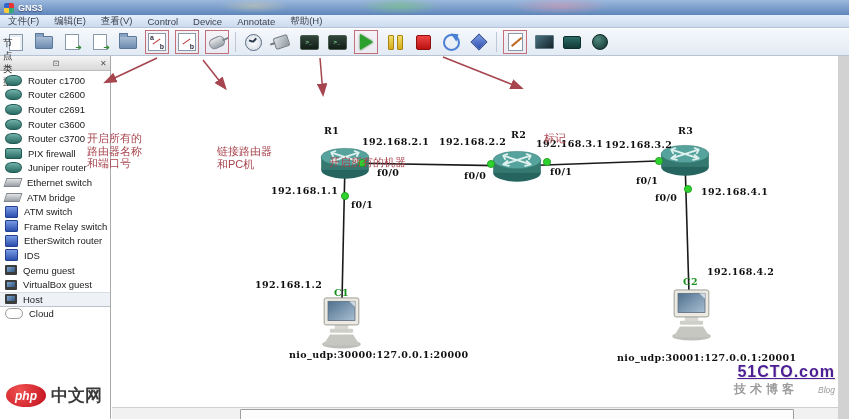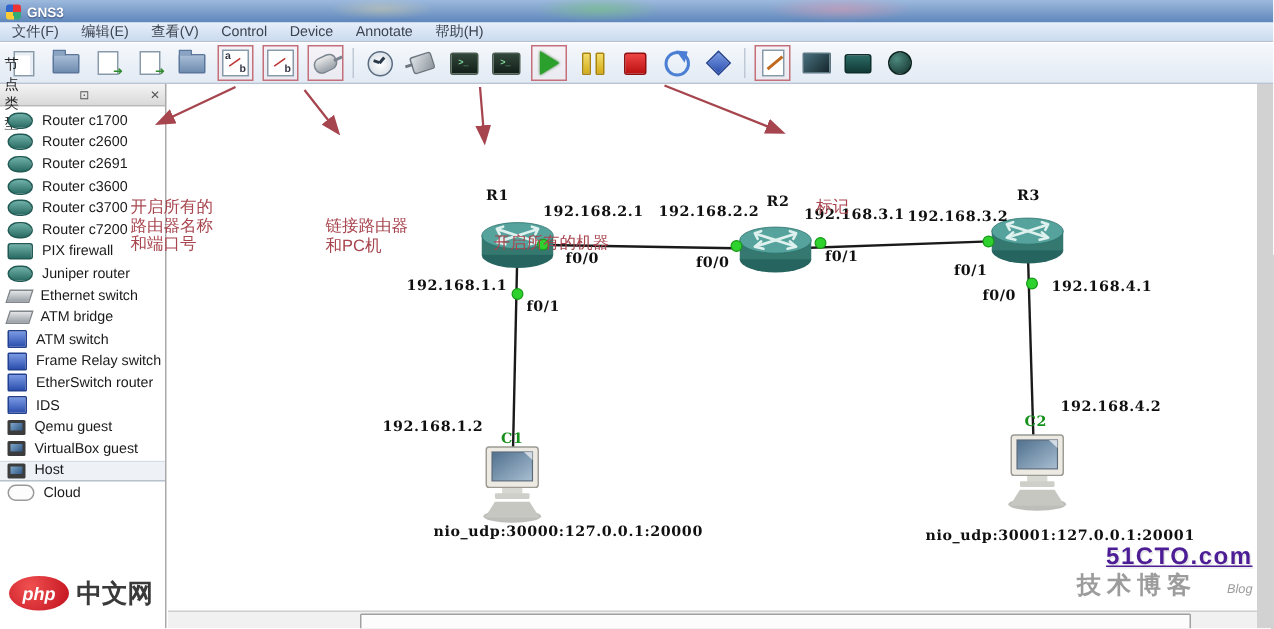--- a/index.html
+++ b/index.html
@@ -87,21 +87,21 @@
   .lbl.green{color:#17911c;}
   
   .note{position:absolute;z-index:6;color:#a8454e;font-size:11px;line-height:12.5px;white-space:nowrap;margin-top:48px;}
   
   .php-wm{position:absolute;left:6px;top:384px;z-index:10;display:flex;align-items:center;gap:5px;}
   .php-badge{width:40px;height:23px;border-radius:50%;background:radial-gradient(circle at 35% 30%,#f05050,#c00f1c);
     color:#fff;font-size:12px;font-style:italic;font-weight:bold;display:flex;align-items:center;justify-content:center;}
   .php-text{font-size:17px;font-weight:bold;color:#3a3a3a;}
   .cto-wm{position:absolute;right:14px;top:364px;z-index:10;text-align:right;line-height:1;}
   .cto-title{font-size:16px;font-weight:bold;color:#4c1d95;letter-spacing:1px;text-shadow:1px 1px 0 #e8e8e8;text-decoration:underline;}
-  .cto-sub{font-size:16px;font-weight:bold;color:#9c9c9c;letter-spacing:4px;margin-top:3px;display:inline-block;}
+  .cto-sub{font-size:12px;font-weight:bold;color:#9c9c9c;letter-spacing:4px;margin-top:3px;display:inline-block;}
   .cto-blog{font-size:8.5px;font-weight:normal;font-style:italic;color:#9c9c9c;margin-left:20px;letter-spacing:0;}
   
   .hscroll{position:absolute;left:112px;top:407px;width:726px;height:12px;background:#f1f1f1;border-top:1px solid #cfcfcf;box-sizing:border-box;z-index:4;}
   .hthumb{position:absolute;left:128px;top:1px;width:552px;height:9px;background:#fcfcfc;border:1px solid #a0a0a0;border-radius:1px;}
 </style>
 </head>
 <body>
 
 <div class="page">
 
@@ -254,24 +254,20 @@
         </div>
       <div class="srow">
           <span class="sic ic-router"></span>
           <span class="slabel">Router c3600</span>
         </div>
       <div class="srow">
           <span class="sic ic-router"></span>
           <span class="slabel">Router c3700</span>
         </div>
       <div class="srow">
-          <span class="sic ic-router"></span>
-          <span class="slabel">Router c7200</span>
-        </div>
-      <div class="srow">
           <span class="sic ic-firewall"></span>
           <span class="slabel">PIX firewall</span>
         </div>
       <div class="srow">
           <span class="sic ic-router"></span>
           <span class="slabel">Juniper router</span>
         </div>
       <div class="srow">
           <span class="sic ic-switch"></span>
           <span class="slabel">Ethernet switch</span>

